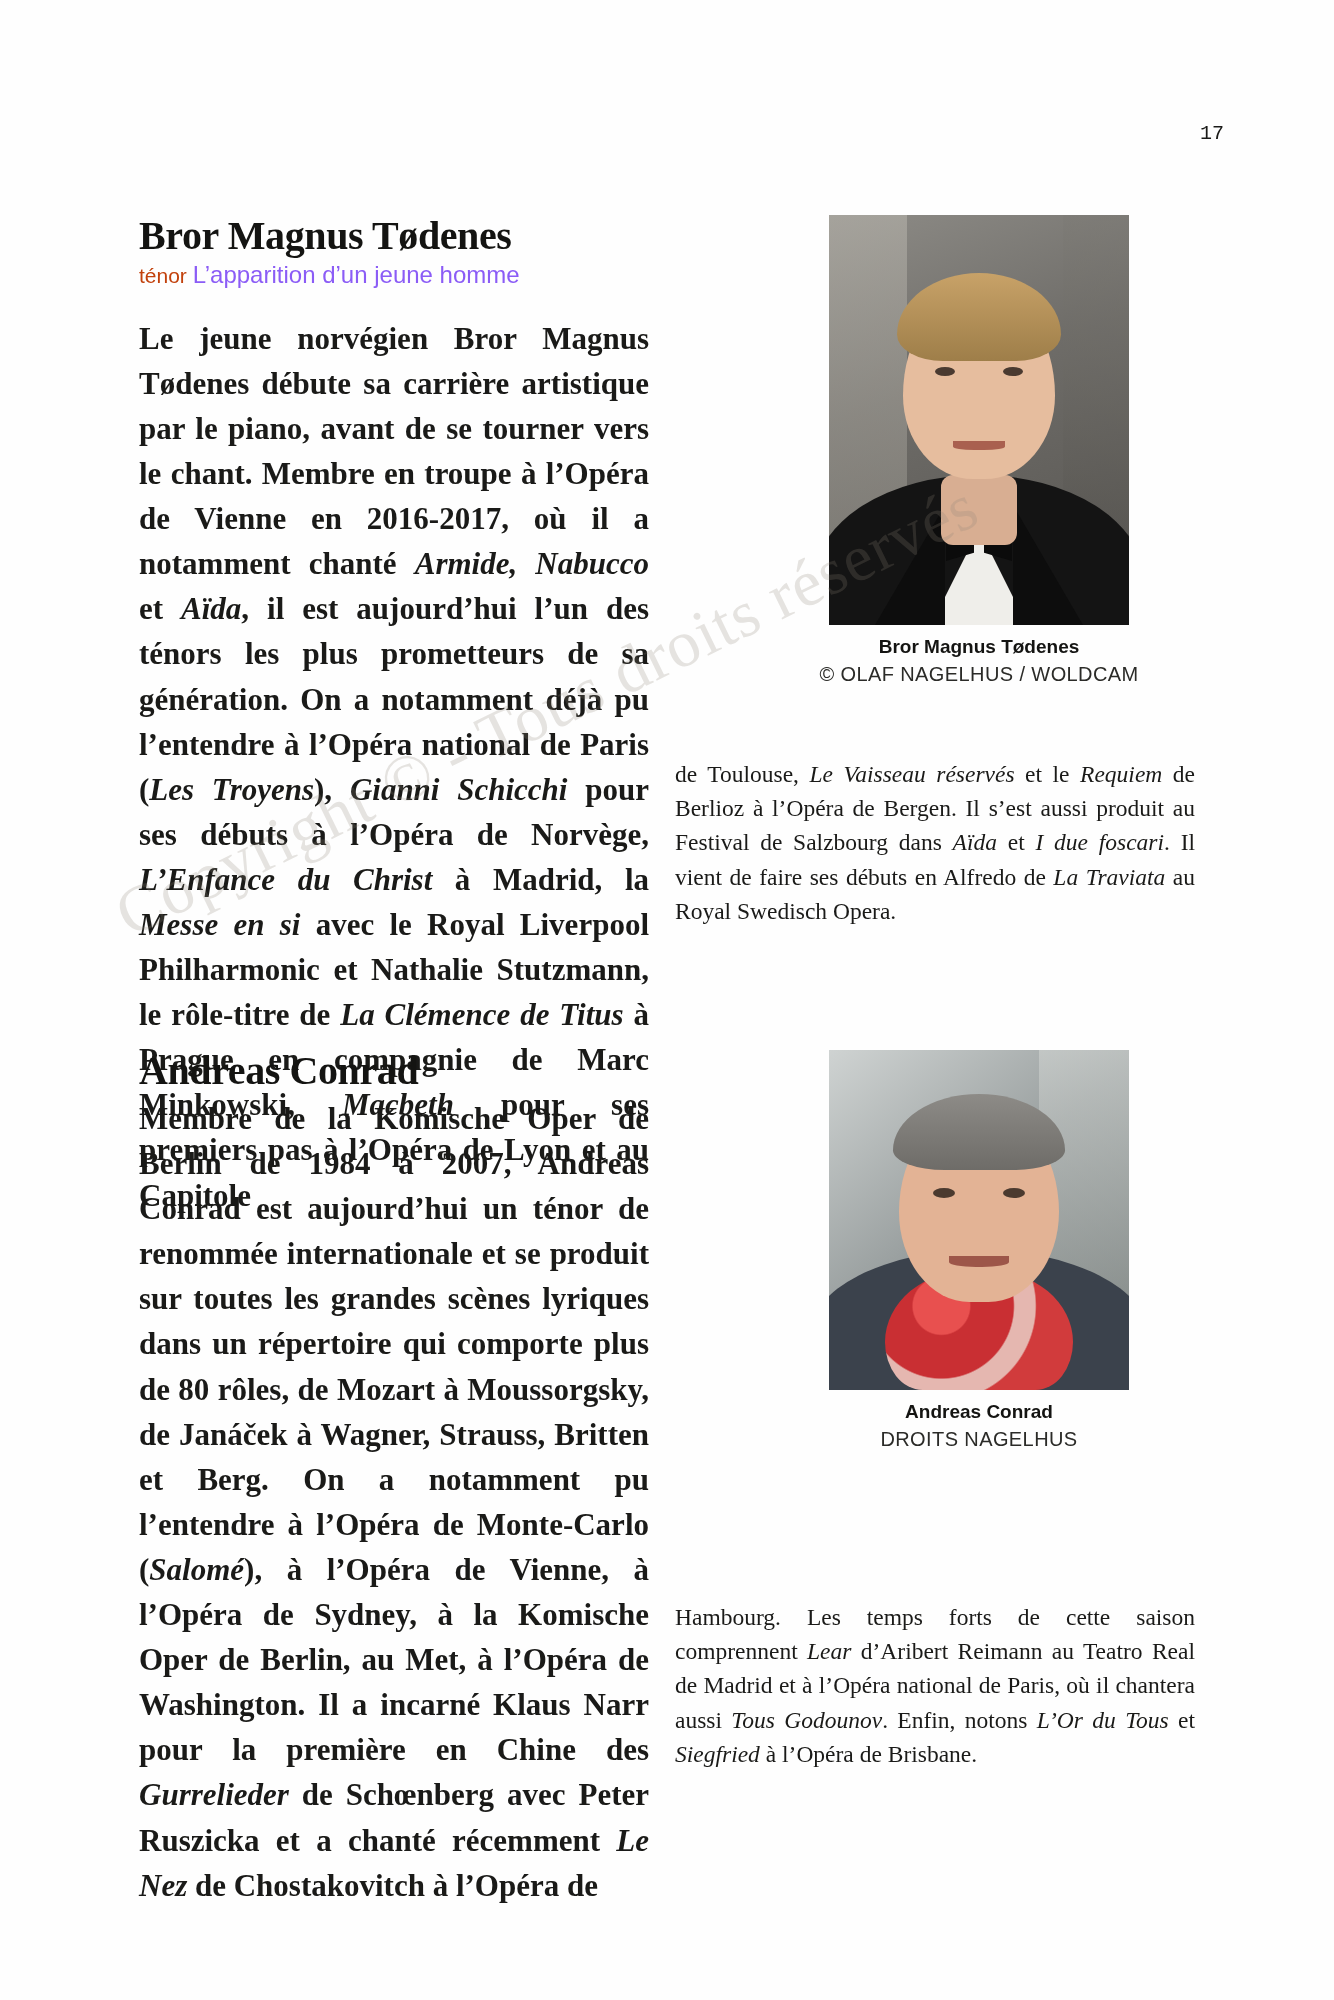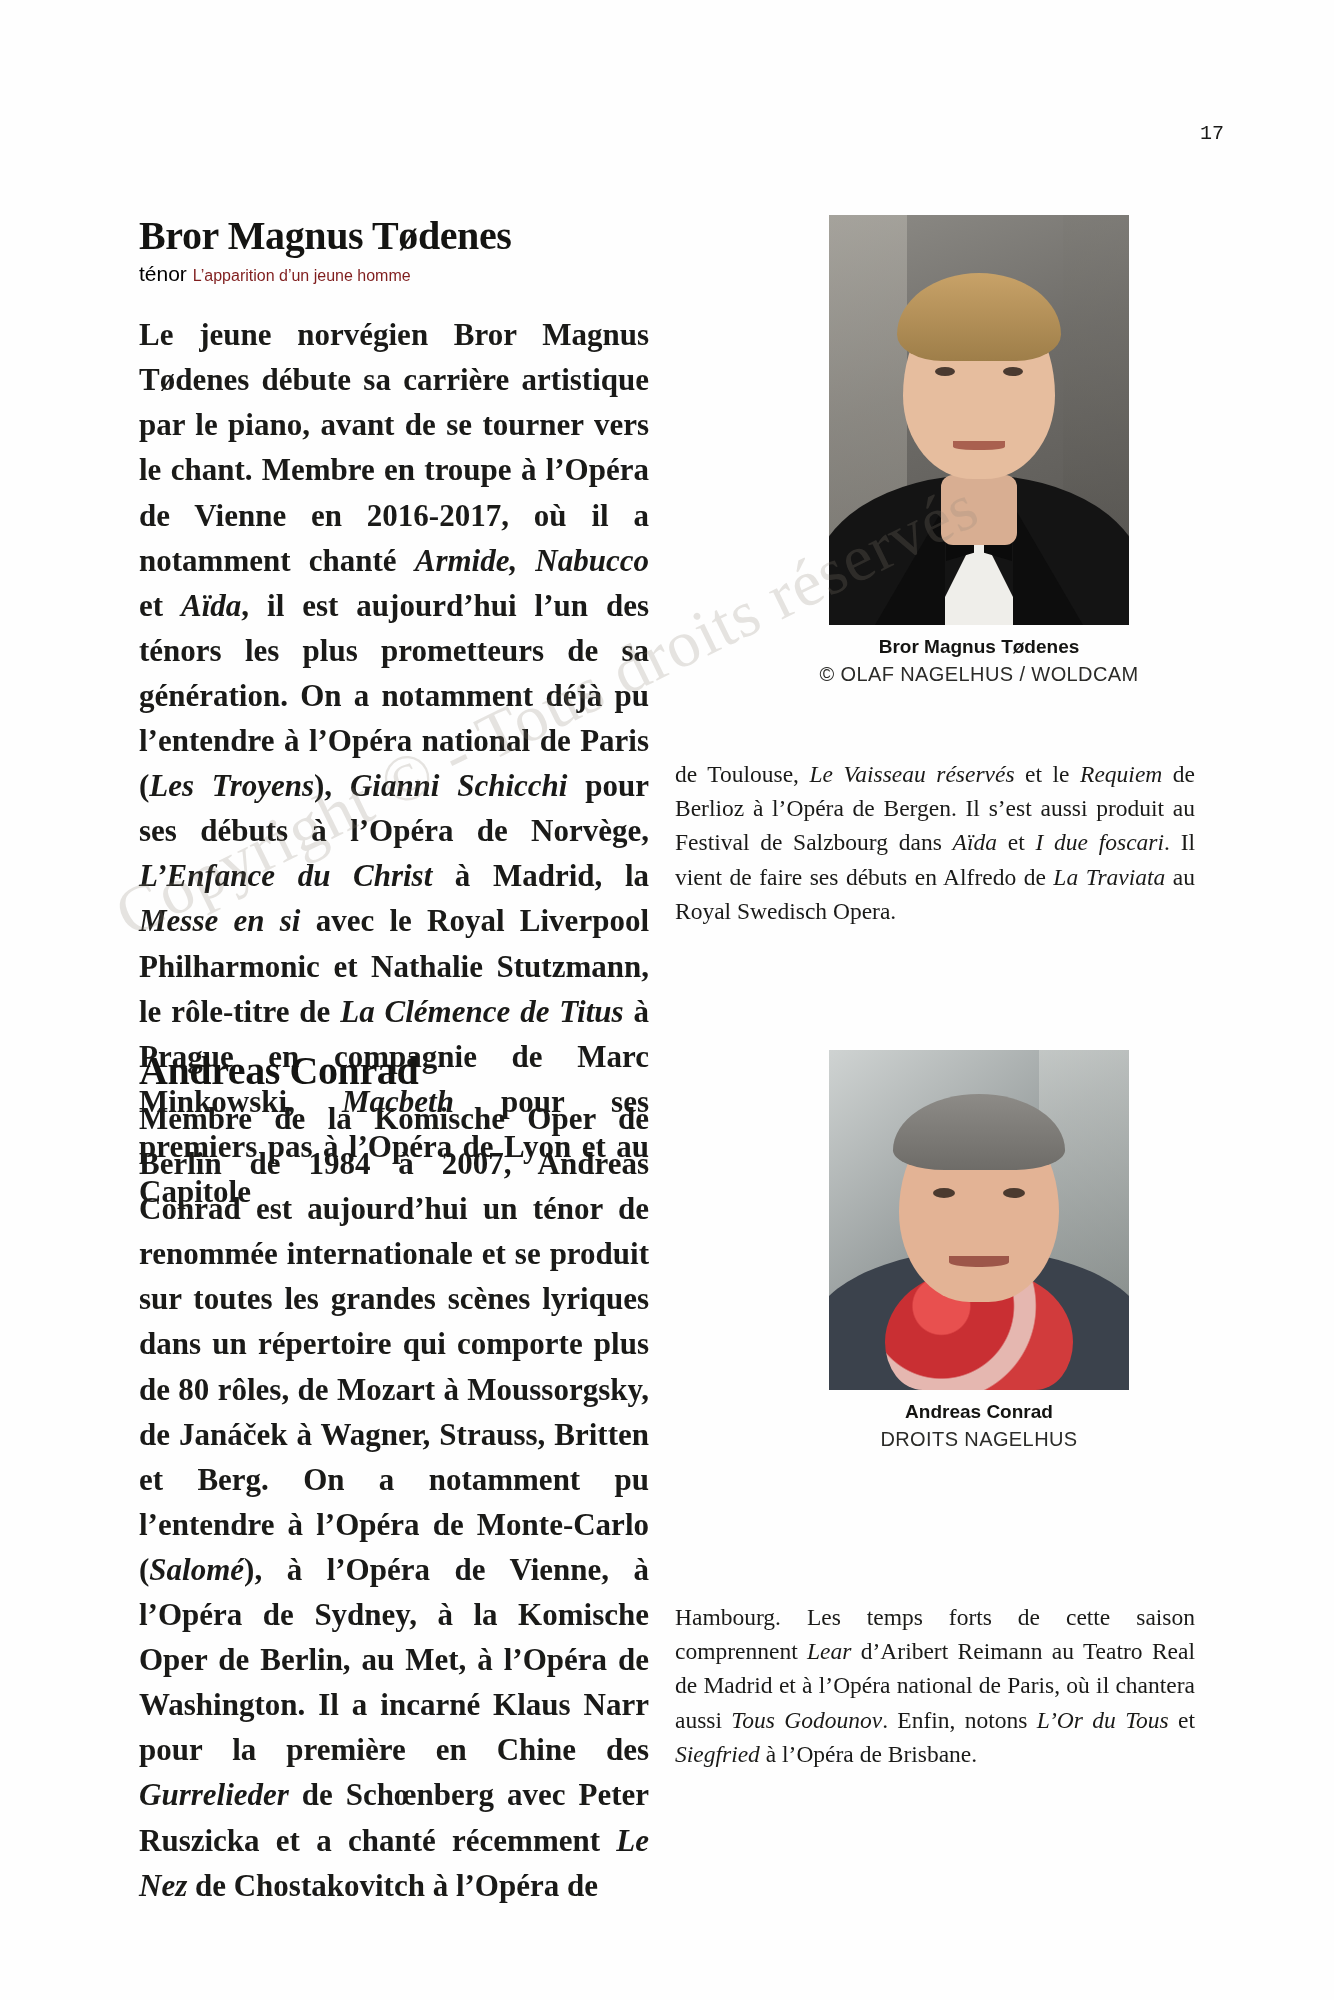--- a/index.html
+++ b/index.html
@@ -72,25 +72,25 @@
     margin: 0 0 4px 0;
     color: #141412;
   }
   .role-line {
     font-family: "Liberation Sans", sans-serif;
     font-size: 21px;
     margin: 0 0 26px 0;
     line-height: 1.2;
   }
   .role-voice {
-    color: #000000;
+    color: #c2410c;
   }
   .role-char {
-    color: #7f1d1d;
-    font-size: 16px;
+    color: #8b5cf6;
+    font-size: 24px;
   }
 
   
   .col-left {
     width: 510px;
     text-align: justify;
     font-size: 31px;
     line-height: 1.455;
     hyphens: auto;
     font-weight: bold;

